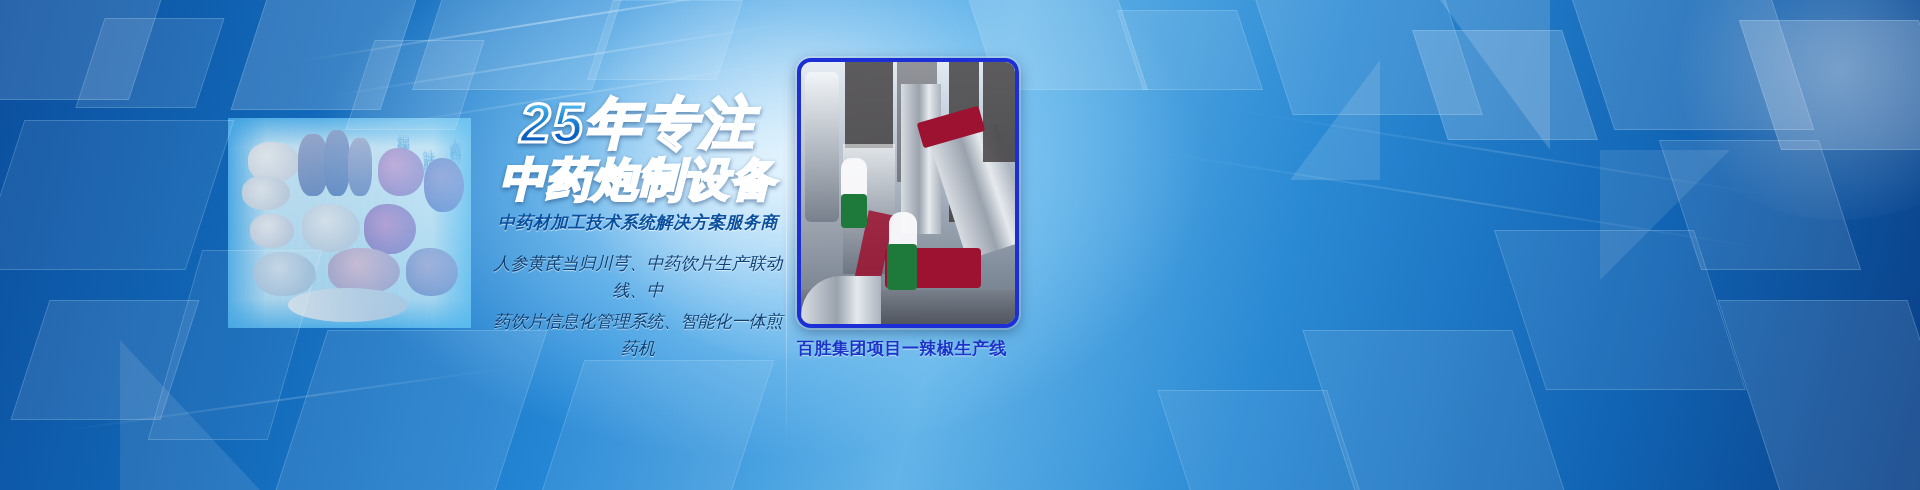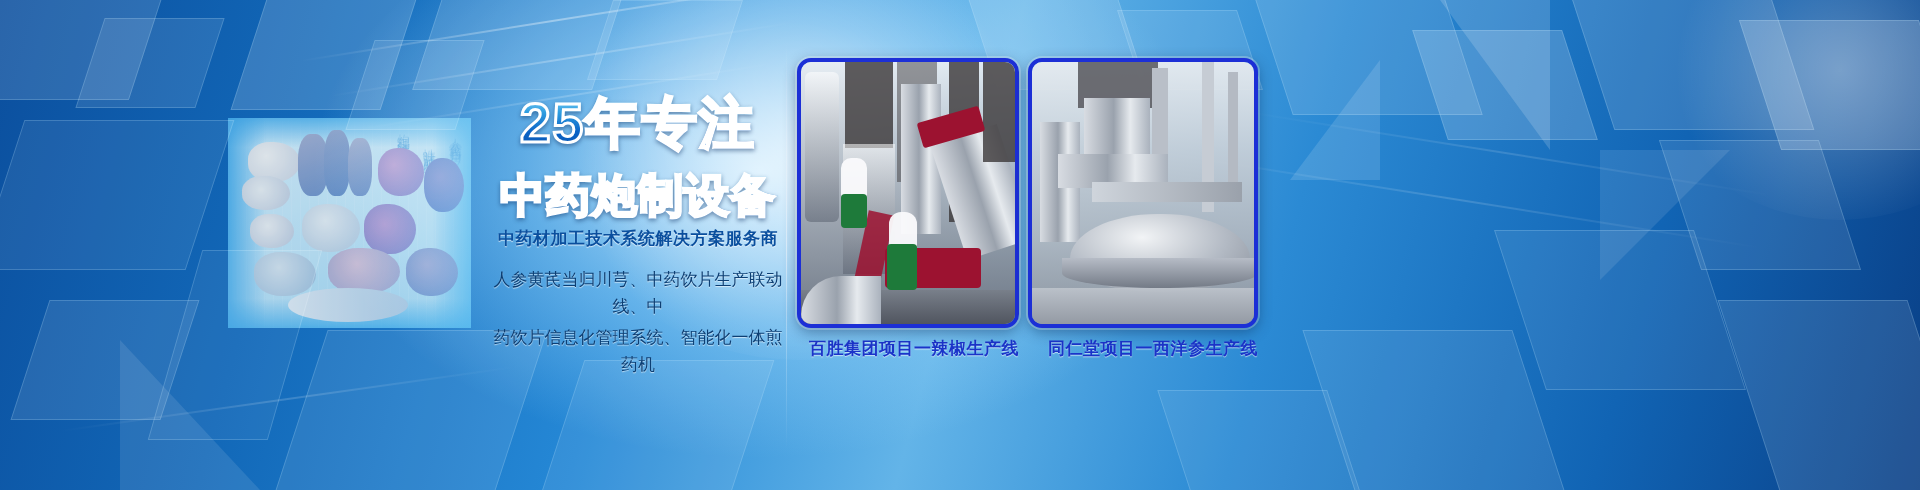--- a/index.html
+++ b/index.html
@@ -30,39 +30,39 @@
             linear-gradient(180deg, rgba(30,110,190,.8) 0%, rgba(30,110,190,0) 14%, rgba(30,110,190,0) 86%, rgba(30,110,190,.8) 100%),
             repeating-linear-gradient(90deg, rgba(255,255,255,.07) 0px, rgba(255,255,255,.07) 1px, transparent 1px, transparent 9px),
             linear-gradient(160deg, #cfe2e0 0%, #b9cfcd 40%, #9fbcbb 75%, #8fb0b2 100%);
           mix-blend-mode:screen; opacity:.92; filter:saturate(.75); }
   .herb-inner { position:absolute; inset:0; overflow:hidden; }
   .calli { position:absolute; color:rgba(40,70,90,.30); font-size:13px; line-height:15px;
            writing-mode:vertical-rl; font-family:"DejaVu Serif",serif; letter-spacing:2px; }
   .blob { position:absolute; border-radius:45% 55% 52% 48%; }
 
   
-  .textblock { position:absolute; left:488px; top:96px; width:300px; text-align:center; }
+  .textblock { position:absolute; left:488px; top:96px; width:300px; text-align:center;font-style:italic; }
   .hl { font-weight:bold; line-height:1; letter-spacing:1px;
         background:linear-gradient(180deg, #7fd0f7 0%, #2f9ee0 28%, #0b63c6 62%, #0a55ae 100%);
         -webkit-background-clip:text; background-clip:text; color:transparent;
         -webkit-text-stroke:3px #ffffff; paint-order:stroke fill;
         filter:drop-shadow(0 2px 2px rgba(8,45,95,.45)); }
   .hl1 { font-size:55px; height:58px; letter-spacing:2px; }
-  .hl2 { font-size:45px; height:50px; margin-top:19px; }
+  .hl2 { font-size:45px; height:50px; margin-top:3px; }
   .hl3 { font-size:45px; height:50px; margin-top:2px; letter-spacing:4px; }
   .tagline { margin-top:4px; font-size:17px; font-weight:bold; color:#0a4f9e;
              letter-spacing:.5px; text-shadow:0 1px 1px rgba(255,255,255,.75); }
   .desc { margin-top:16px; font-size:17px; line-height:27px; color:#0d3f74;
           font-weight:500; text-shadow:0 1px 1px rgba(255,255,255,.65); }
 
   
   .card { position:absolute; }
   .frame { border-radius:14px; overflow:hidden; position:relative;
            border:4px solid #1c2fd6; box-shadow:0 0 0 2px rgba(255,255,255,.25), 0 4px 14px rgba(5,35,80,.45); }
-  .card-cap { margin-top:9px; text-align:right; font-size:17px; font-weight:bold;
+  .card-cap { margin-top:9px; text-align:left; font-size:17px; font-weight:bold;
               color:#1b34c9; letter-spacing:.5px; text-shadow:0 1px 1px rgba(255,255,255,.6); }
 
   .photo { position:absolute; inset:0; }
   .p1 { background:
         linear-gradient(180deg, rgba(235,238,242,.9) 0%, rgba(190,196,204,.85) 30%, rgba(150,156,166,.9) 62%, rgba(110,116,128,.95) 100%); }
   .p2 { background:
         linear-gradient(180deg, rgba(232,236,240,.95) 0%, rgba(205,210,216,.9) 34%, rgba(176,182,190,.92) 68%, rgba(140,146,156,.95) 100%); }
   .sh { position:absolute; background:linear-gradient(180deg, rgba(255,255,255,.55), rgba(90,98,112,.55)); }
   .dark { position:absolute; background:rgba(62,58,60,.82); }
   .red { position:absolute; background:#9c1230; }
@@ -167,32 +167,14 @@
         <div class="grn" style="left:40px;top:132px;width:26px;height:34px;border-radius:4px;"></div>
         <div class="wht" style="left:88px;top:150px;width:28px;height:36px;border-radius:12px 12px 4px 4px;"></div>
         <div class="grn" style="left:86px;top:182px;width:30px;height:46px;border-radius:4px;"></div>
         <div class="sh" style="left:0px;top:228px;width:222px;height:42px;background:linear-gradient(180deg,rgba(120,126,136,.8),rgba(70,74,84,.95));"></div>
         <div class="steel" style="left:0px;top:214px;width:80px;height:56px;border-radius:40px 0 0 0;"></div>
       </div>
     </div>
     <div class="card-cap">百胜集团项目一辣椒生产线</div>
   </div>
 
-  <div class="card" style="left:1028px;top:58px;width:230px;">
-    <div class="frame" style="height:270px;">
-      <div class="photo p2">
-        <div class="dark" style="left:46px;top:0px;width:80px;height:46px;background:rgba(86,86,92,.85)"></div>
-        <div class="steel" style="left:52px;top:36px;width:66px;height:70px;"></div>
-        <div class="sh" style="left:120px;top:6px;width:16px;height:120px;background:#b9bfc8;"></div>
-        <div class="sh" style="left:170px;top:0px;width:12px;height:150px;background:#c6ccd4;"></div>
-        <div class="sh" style="left:196px;top:10px;width:10px;height:130px;background:#b4bac3;"></div>
-        <div class="steel" style="left:8px;top:60px;width:40px;height:120px;"></div>
-        <div class="steel" style="left:26px;top:92px;width:110px;height:34px;"></div>
-        <div class="sh" style="left:60px;top:120px;width:150px;height:20px;background:linear-gradient(90deg,#cfd5dc,#9aa1ab);"></div>
-        <div class="steel" style="left:38px;top:152px;width:180px;height:78px;border-radius:50%/46px 46px 34px 34px;background:radial-gradient(ellipse at 40% 30%,#f2f4f6,#b3bac4 55%,#878e99);"></div>
-        <div class="sh" style="left:30px;top:196px;width:196px;height:30px;border-radius:0 0 50% 50%;background:linear-gradient(180deg,#b6bcc6,#737a86);"></div>
-        <div class="sh" style="left:0px;top:226px;width:230px;height:44px;background:linear-gradient(180deg,rgba(190,196,204,.9),rgba(140,146,156,.95));"></div>
-      </div>
-    </div>
-    <div class="card-cap">同仁堂项目一西洋参生产线</div>
-  </div>
 
 </div>
 
 </body></html>

